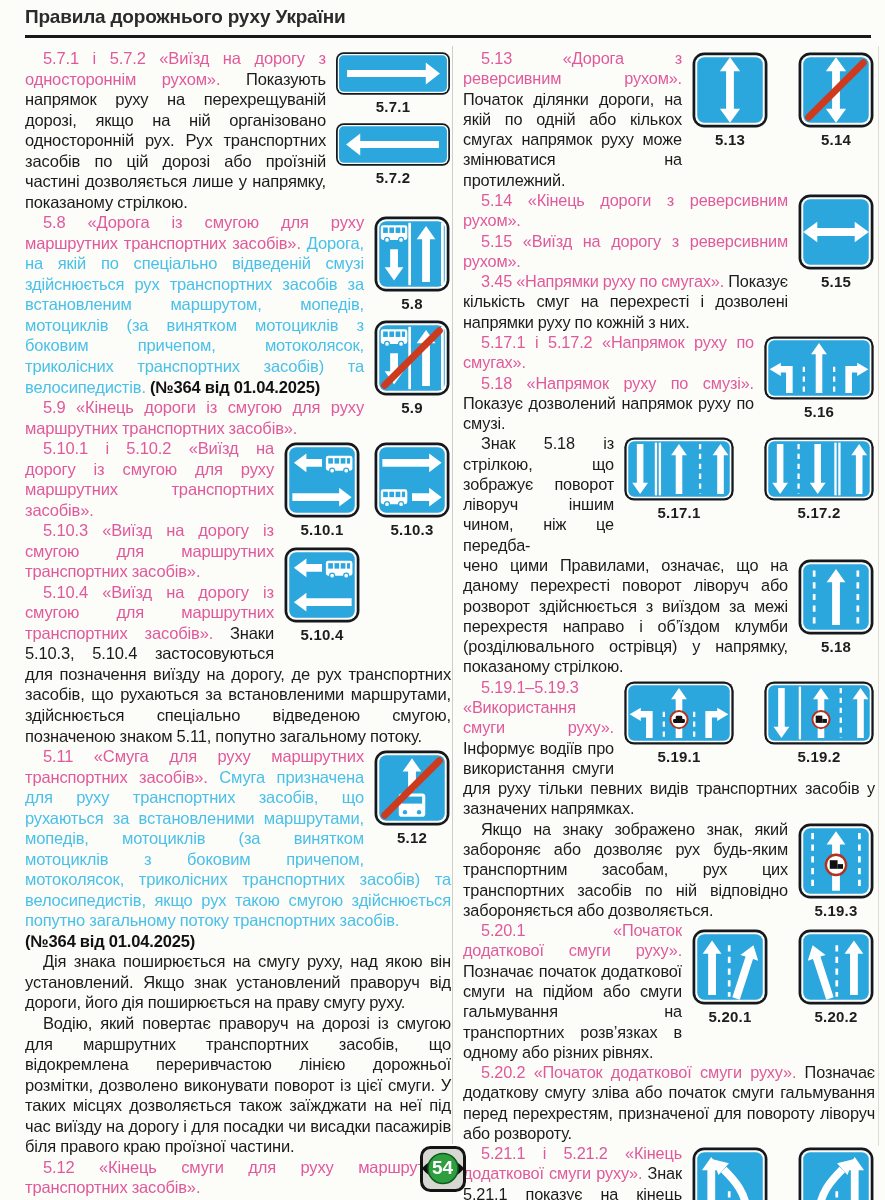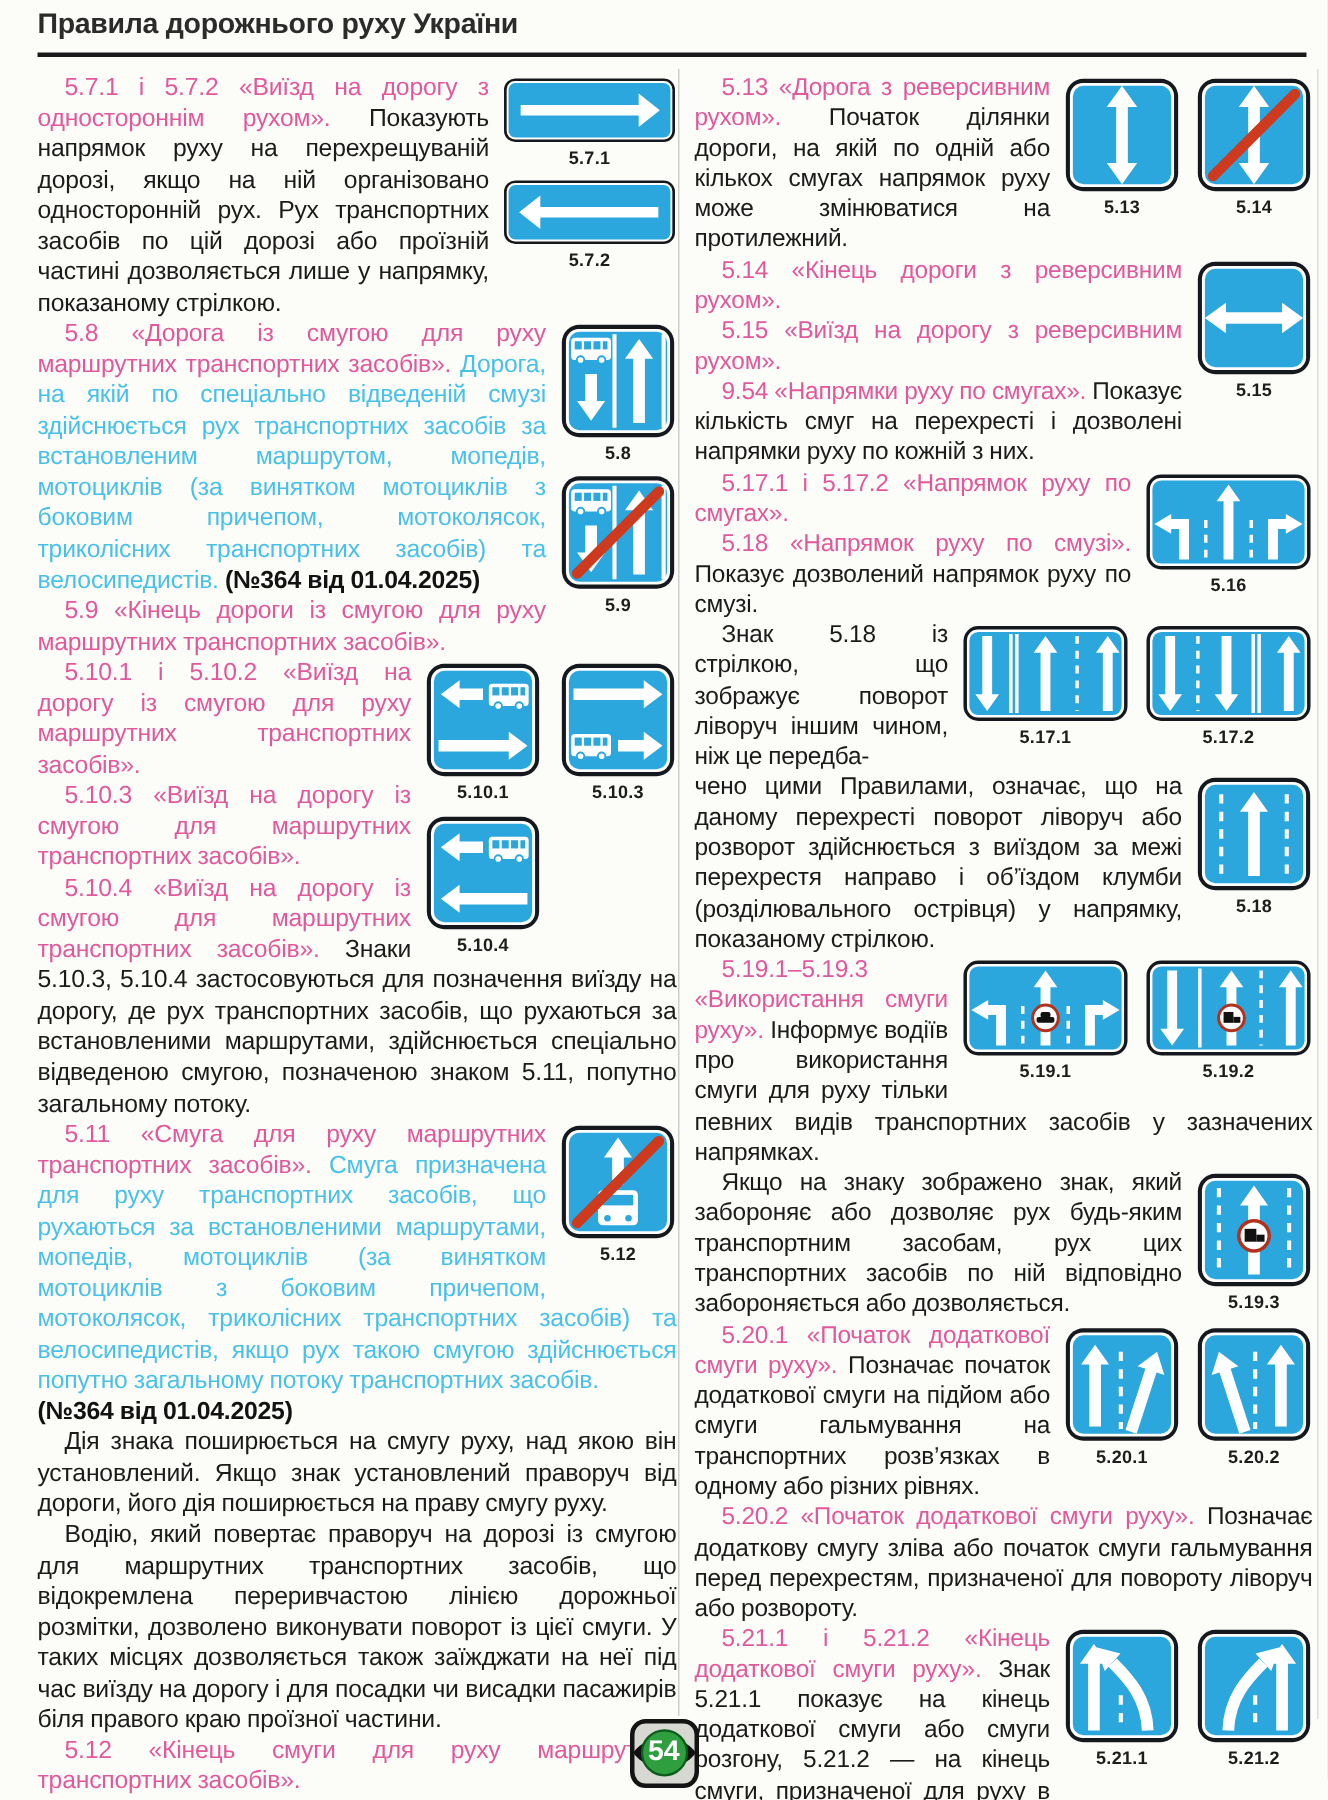--- a/index.html
+++ b/index.html
@@ -20,24 +20,24 @@
          letter-spacing:-.15px;word-spacing:-.3px;}
   #colR p{font-size:16.3px;}
   p.ind{text-indent:18px;}
   .c-pink{color:#e05a9b;}
   .c-cyan{color:#49c0e8;}
   .c-blk{color:#1b1b1b;}
   .c-bold{color:#121212;font-weight:700;}
   
   .sfl{float:right;clear:right;margin:3px 0 6px 9px;display:flex;align-items:flex-start;}
   .sfl.stack{flex-direction:column;gap:7px;align-items:center;}
-  .sfl.row{flex-direction:row;gap:10px;}
+  .sfl.row{flex-direction:row;gap:28px;}
   .sfl.grid{display:grid;grid-template-columns:auto auto;gap:8px 12px;}
   figure.sg{margin:0;display:flex;flex-direction:column;align-items:center;}
-  .sg .lbl{font-weight:700;font-size:12px;color:#1d1d1d;margin-top:2px;letter-spacing:.2px;}
+  .sg .lbl{font-weight:700;font-size:15px;color:#1d1d1d;margin-top:2px;letter-spacing:.2px;}
   svg.sgv{display:block;}
   .blk{overflow:visible;}
   
   #badge{position:absolute;left:50%;top:1146px;transform:translateX(-50%);width:46px;height:46px;}
   #badge .num{position:absolute;left:0;top:0;width:46px;height:44px;display:flex;align-items:center;
       justify-content:center;color:#fff;font-weight:700;font-size:19px;letter-spacing:0;}
 </style>
 </head>
 <body>
 
@@ -242,21 +242,21 @@
               <rect x="2" y="2" width="96" height="96" rx="15" fill="#15181c"></rect>
               <rect x="5.5" y="5.5" width="89" height="89" rx="11" fill="#fff"></rect>
               <rect x="8" y="8" width="84" height="84" rx="9" fill="#2ba7de"></rect>
               <polygon fill="#fff" points="8,50 26,37 26,45 74,45 74,37 92,50 74,63 74,55 26,55 26,63"></polygon>
             </svg>
             <div class="lbl">5.15</div>
           </figure>
         </div>
         <p class="ind"><span class="c-pink">5.14 «Кінець дороги з реверсивним рухом».</span></p>
         <p class="ind"><span class="c-pink">5.15 «Виїзд на дорогу з реверсивним рухом».</span></p>
-        <p class="ind"><span class="c-pink">9.54 «Напрямки руху по смугах».</span><span class="c-blk"> Показує кількість смуг на перехресті і дозволені напрямки руху по кожній з них.</span></p>
+        <p class="ind"><span class="c-pink">3.45 «Напрямки руху по смугах».</span><span class="c-blk"> Показує кількість смуг на перехресті і дозволені напрямки руху по кожній з них.</span></p>
       </div>
       <div class="blk">
         <div class="sfl stack">
           <figure class="sg">
             <svg class="sgv" width="112" height="66" viewBox="0 0 170 100">
               <rect x="2" y="2" width="166" height="96" rx="15" fill="#15181c"></rect>
               <rect x="5.5" y="5.5" width="159" height="89" rx="11" fill="#fff"></rect>
               <rect x="8" y="8" width="154" height="84" rx="9" fill="#2ba7de"></rect>
               <path d="M40,88 L40,52 L26,52" stroke="#fff" stroke-width="10" fill="none"></path>
               <polygon fill="#fff" points="10,52 27,42 27,62"></polygon>

